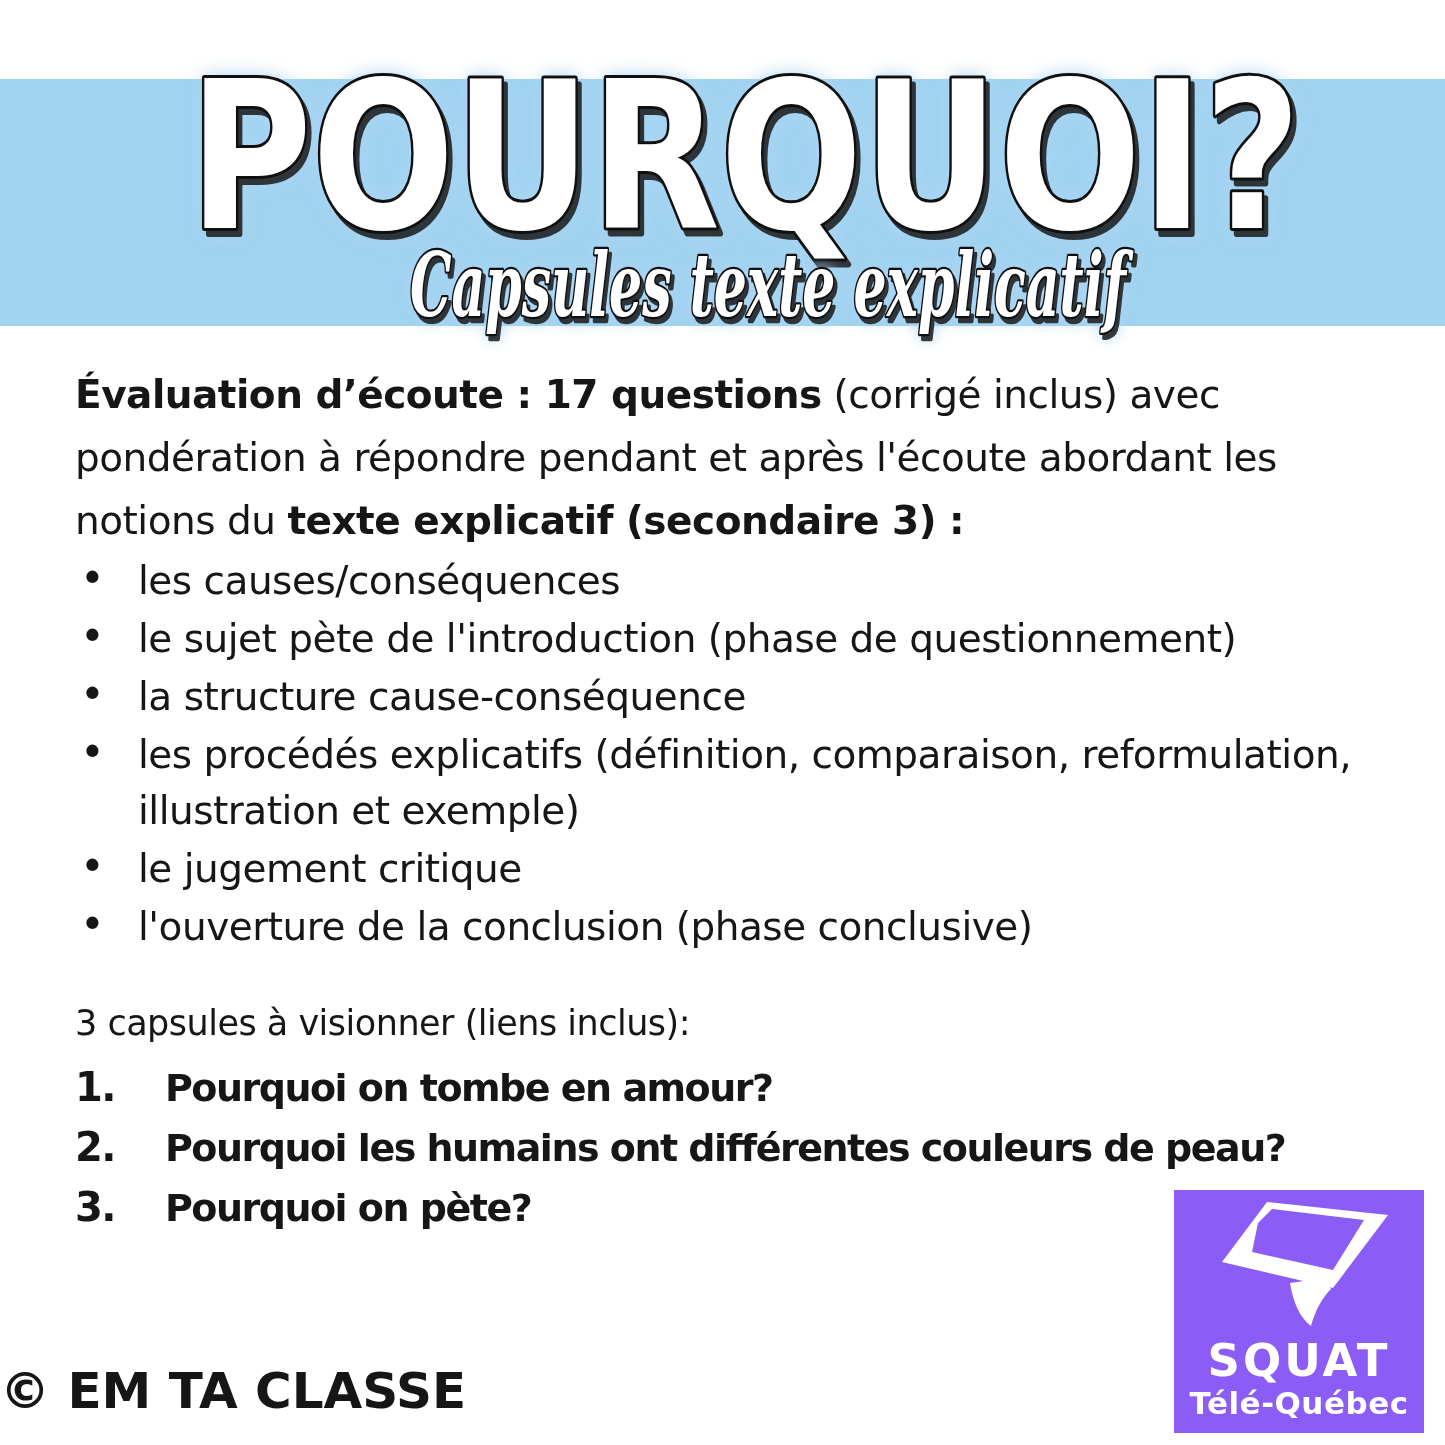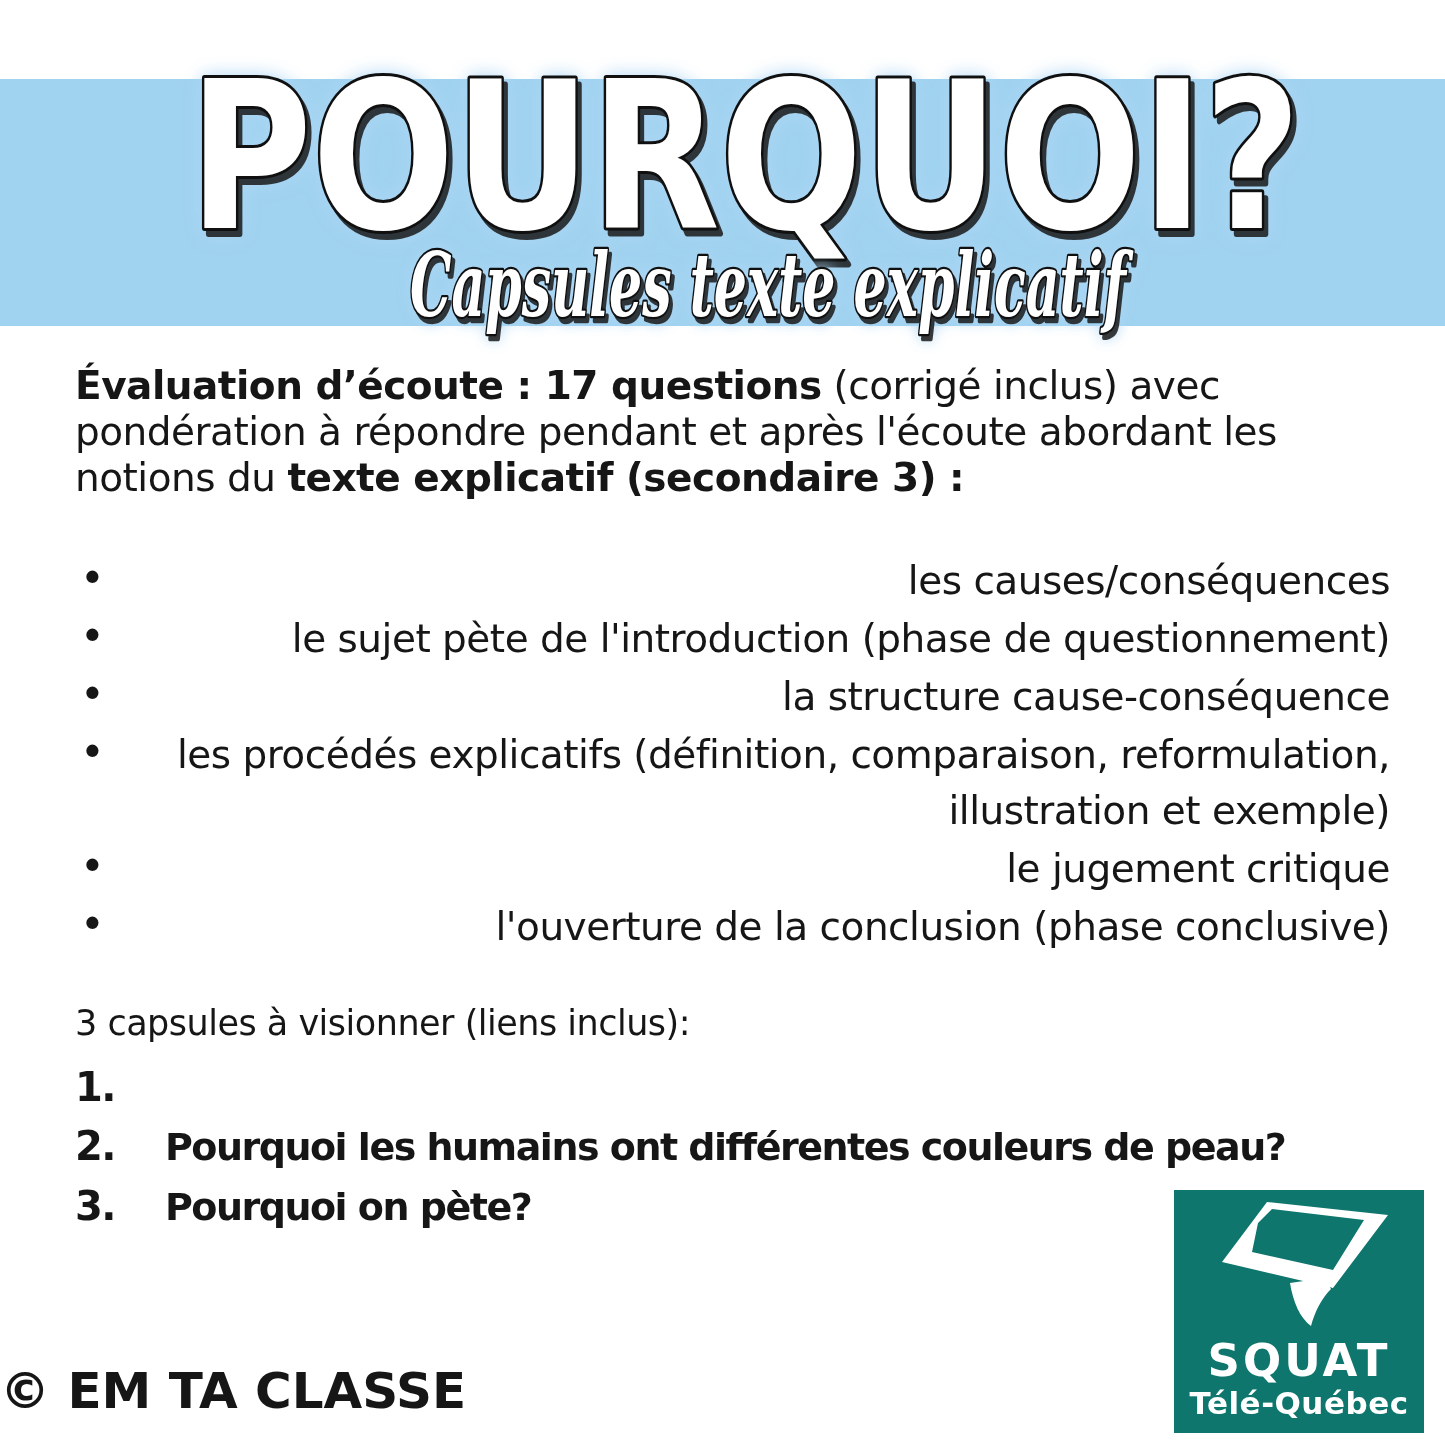--- a/index.html
+++ b/index.html
@@ -31,34 +31,33 @@
     font-family:"DejaVu Serif","Liberation Serif",serif;
     font-style:italic; font-weight:700; font-size:88px;
     fill:#ffffff; stroke:#101010; stroke-width:4.5px; paint-order:stroke;
     stroke-linejoin:round;
     filter:drop-shadow(3px 5px 0px rgba(25,25,25,0.85)) drop-shadow(0 0 7px rgba(173,214,244,0.95));
   }
 
   
   .intro {
     position:absolute; left:75px; top:363px; width:1320px;
-    font-size:39px; line-height:46px; letter-spacing:-0.5px;
+    font-size:39px; line-height:63px; letter-spacing:-0.5px;
   }
   .intro b { font-weight:700; }
 
   .bullets {
     position:absolute; left:80px; top:553px; width:1310px;
     list-style:none;
   }
   .bullets li {
     position:relative;
     padding-left:58px;
     font-size:39px; line-height:56px; letter-spacing:-0.5px;
     margin-bottom:2px;
-    text-align:right;
   }
   .bullets li::before {
     content:"\2022";
     position:absolute; left:0; top:-2px;
     font-size:42px;
   }
 
   .capsules { position:absolute; left:75px; top:1003px; width:1330px; }
   .capsules-heading { font-size:35px; letter-spacing:-0.5px; margin-bottom:22px; }
   .capsule-item {
@@ -71,21 +70,21 @@
 
   
   .footer {
     position:absolute; left:0; top:1362px; width:1445px;
     font-weight:700; font-size:50px; letter-spacing:0px;
   }
 
   
   .logo {
     position:absolute; left:1174px; top:1190px; width:250px; height:243px;
-    background:#0f766e;
+    background:#8b5cf6;
     text-align:center;
   }
   .logo-bubble { position:absolute; left:0; top:0; width:250px; height:150px; }
   .logo-brand {
     position:absolute; left:0; top:148px; width:250px;
     color:#ffffff; font-weight:800; font-size:45px;
     letter-spacing:3px; line-height:46px;
     font-family:"DejaVu Sans","Liberation Sans",sans-serif;
   }
   .logo-network {
@@ -114,20 +113,21 @@
   <li>les procédés explicatifs (définition, comparaison, reformulation, illustration et exemple)</li>
   <li>le jugement critique</li>
   <li>l'ouverture de la conclusion (phase conclusive)</li>
 </ul>
 
 <section class="capsules">
   <p class="capsules-heading">3 capsules à visionner (liens inclus):</p>
 
   <div class="capsule-item">
     <span class="capsule-num">1.</span>
+    <span class="capsule-label">Pourquoi on tombe en amour?</span>
   </div>
   <div class="capsule-item">
     <span class="capsule-num">2.</span>
     <span class="capsule-label">Pourquoi les humains ont différentes couleurs de peau?</span>
   </div>
   <div class="capsule-item">
     <span class="capsule-num">3.</span>
     <span class="capsule-label">Pourquoi on pète?</span>
   </div>
 </section>

